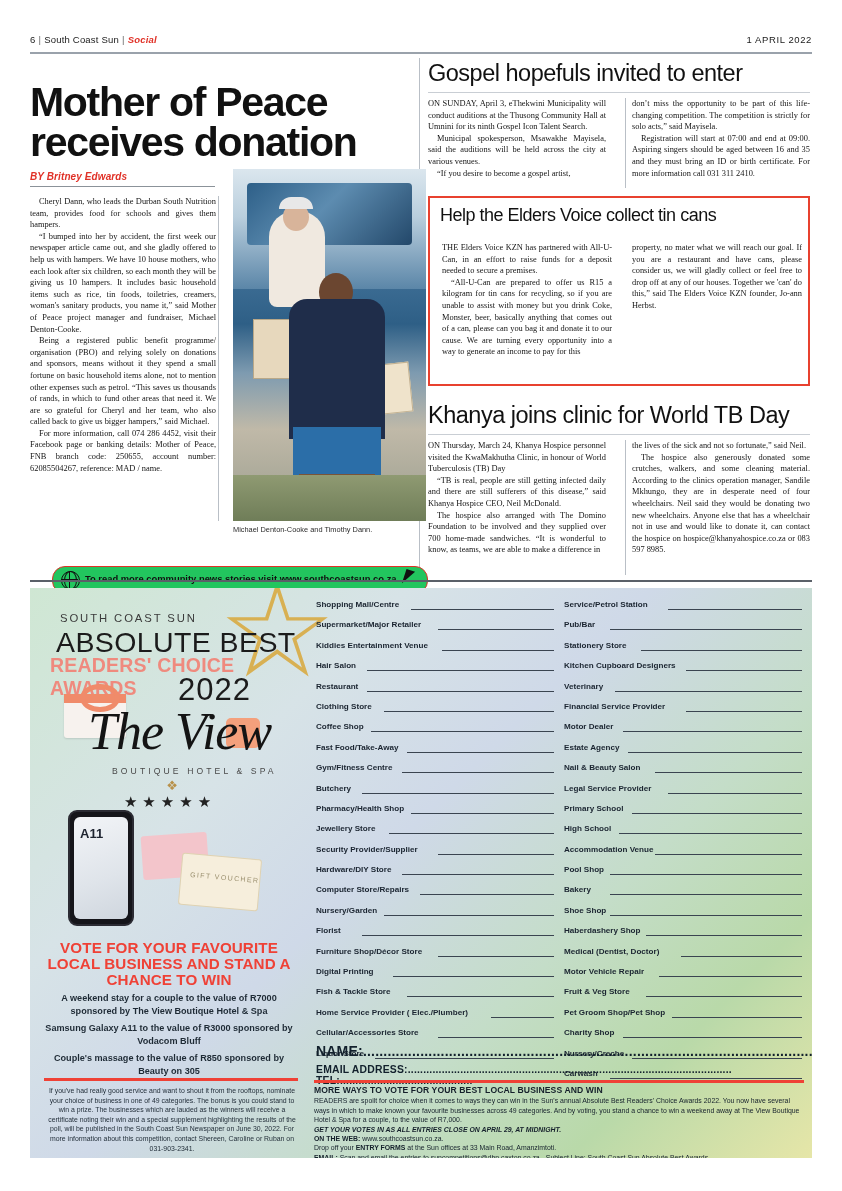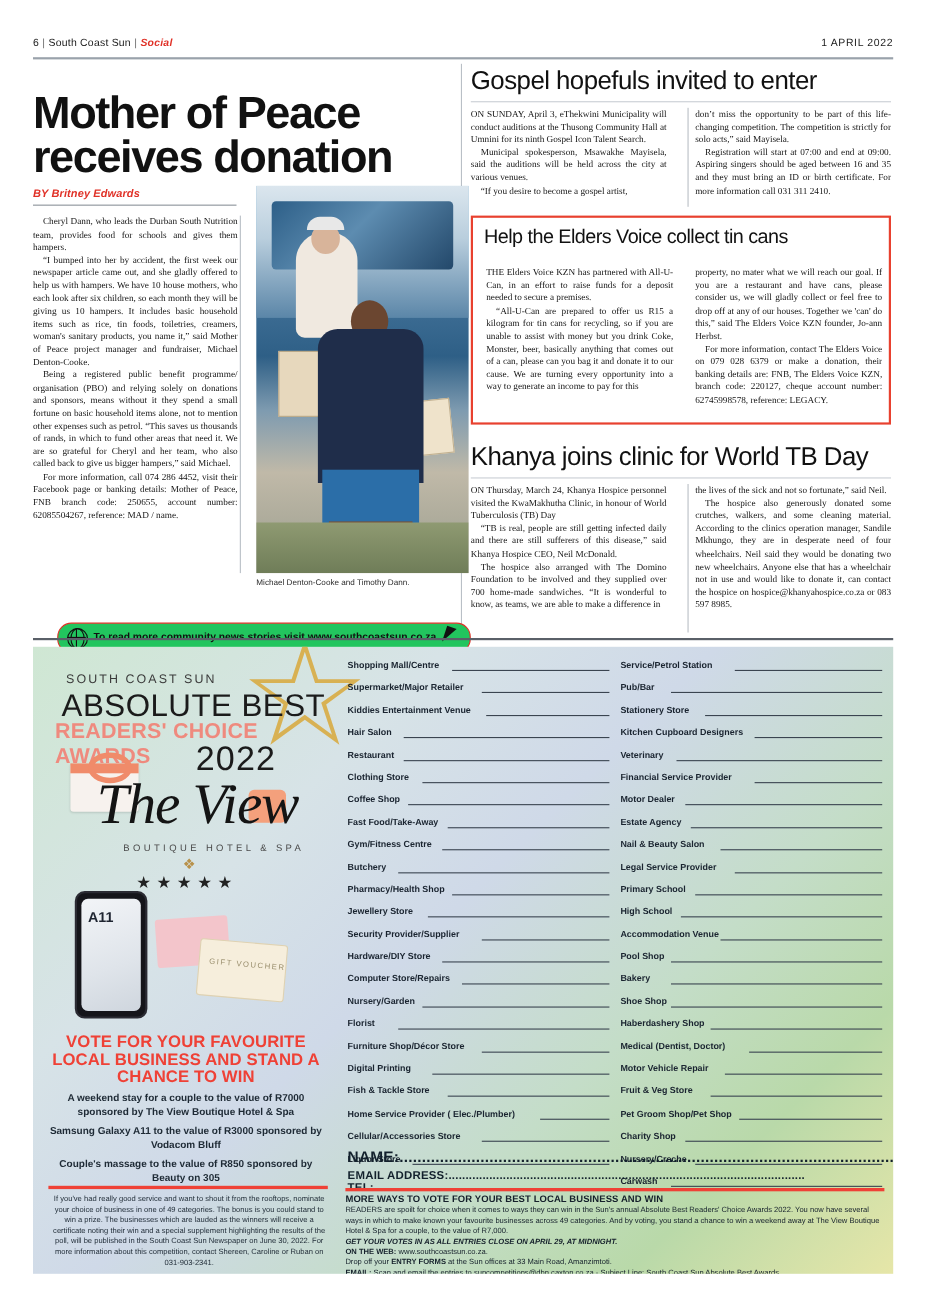--- a/index.html
+++ b/index.html
@@ -229,21 +229,20 @@
   </div>
 
   <div class="boxed">
     <div class="sec-head" id="elders-head">Help the Elders Voice collect tin cans</div>
     <div class="bodytext" id="elders-c1">
       <p class="first">THE Elders Voice KZN has partnered with All-U-Can, in an effort to raise funds for a deposit needed to secure a premises.</p>
       <p>“All-U-Can are prepared to offer us R15 a kilogram for tin cans for recycling, so if you are unable to assist with money but you drink Coke, Monster, beer, basically anything that comes out of a can, please can you bag it and donate it to our cause. We are turning every opportunity into a way to generate an income to pay for this</p>
     </div>
     <div class="bodytext" id="elders-c2">
       <p class="first">property, no mater what we will reach our goal. If you are a restaurant and have cans, please consider us, we will gladly collect or feel free to drop off at any of our houses. Together we 'can' do this,” said The Elders Voice KZN founder, Jo-ann Herbst.</p>
-      <p>For more information, contact The Elders Voice on 079 028 6379 or make a donation, their banking details are: FNB, The Elders Voice KZN, branch code: 220127, cheque account number: 62745998578, reference: LEGACY.</p>
     </div>
   </div>
 
   <div class="sec-head" id="khanya-head">Khanya joins clinic for World TB Day</div>
   <div id="khanya-rule"></div>
   <div class="bodytext" id="khanya-c1">
     <p class="first">ON Thursday, March 24, Khanya Hospice personnel visited the KwaMakhutha Clinic, in honour of World Tuberculosis (TB) Day</p>
     <p>“TB is real, people are still getting infected daily and there are still sufferers of this disease,” said Khanya Hospice CEO, Neil McDonald.</p>
     <p>The hospice also arranged with The Domino Foundation to be involved and they supplied over 700 home-made sandwiches. “It is wonderful to know, as teams, we are able to make a difference in</p>
   </div>

